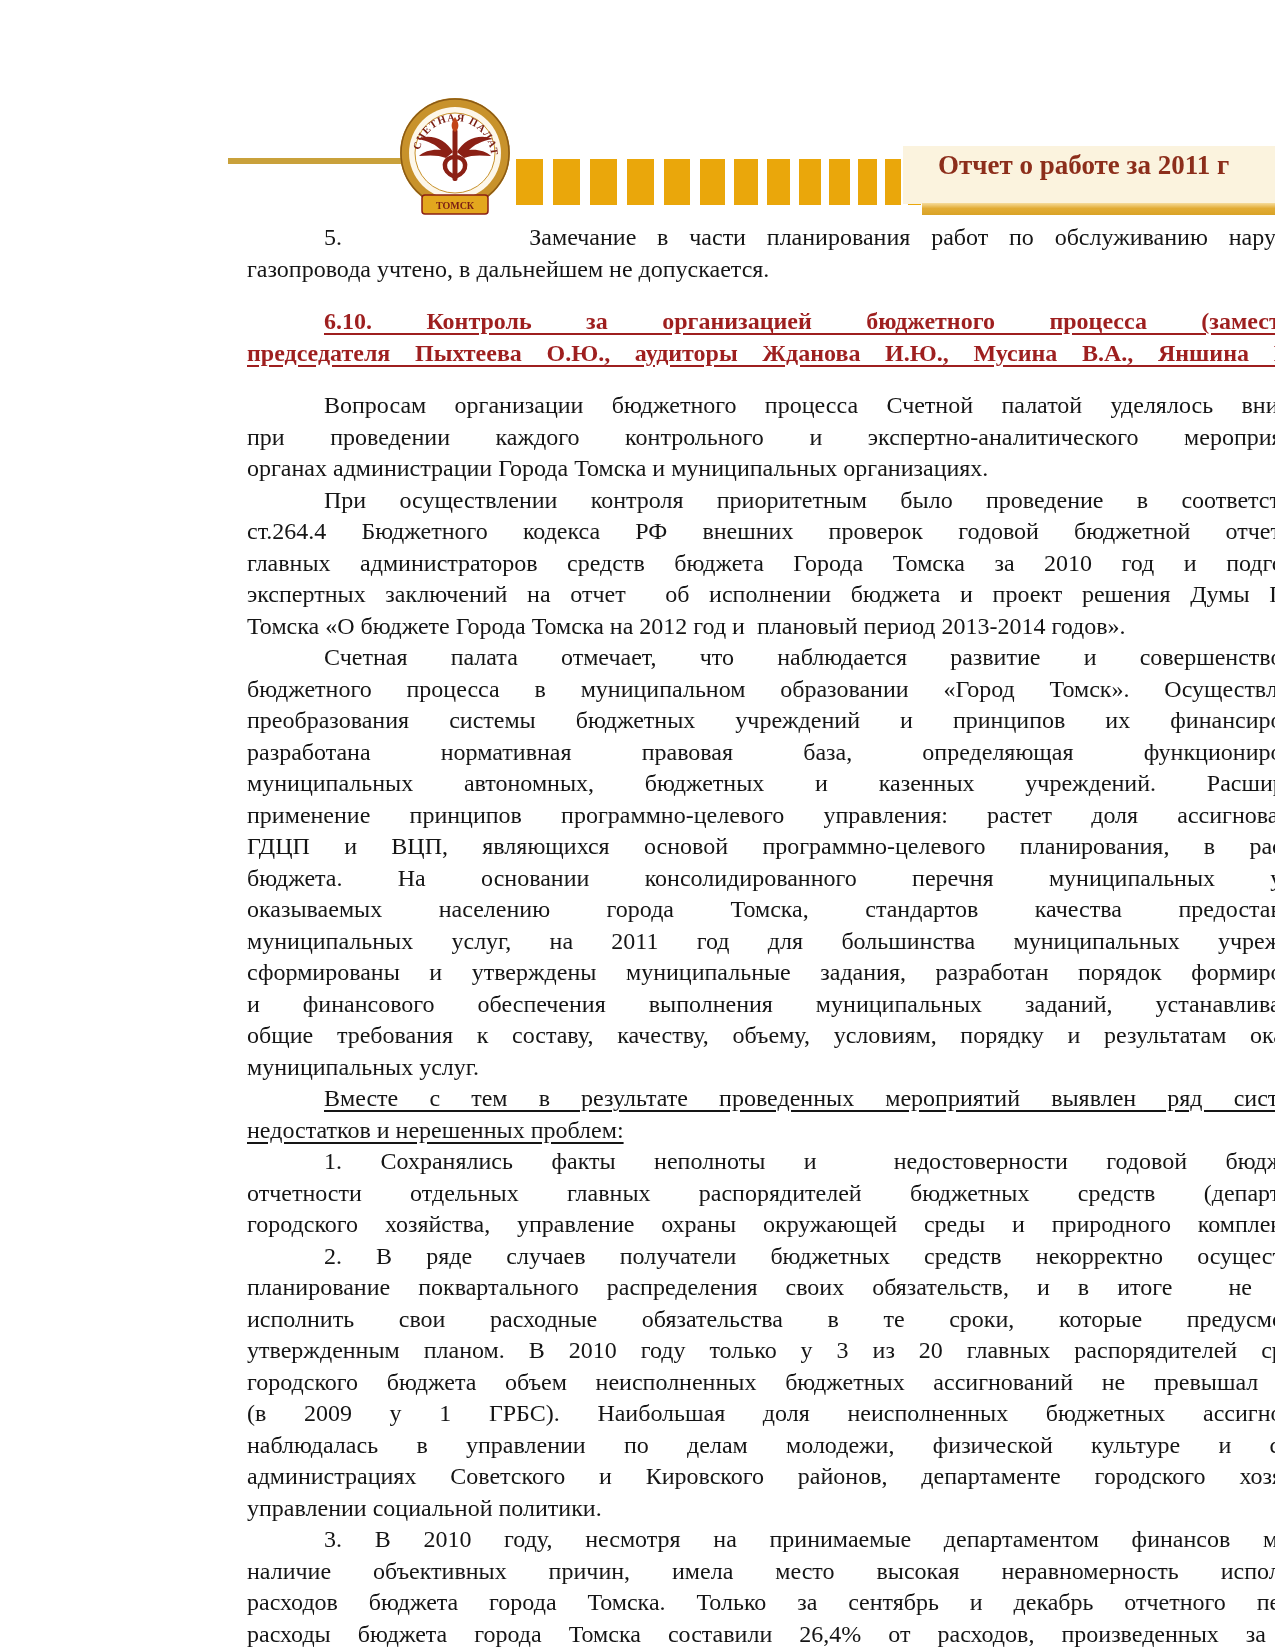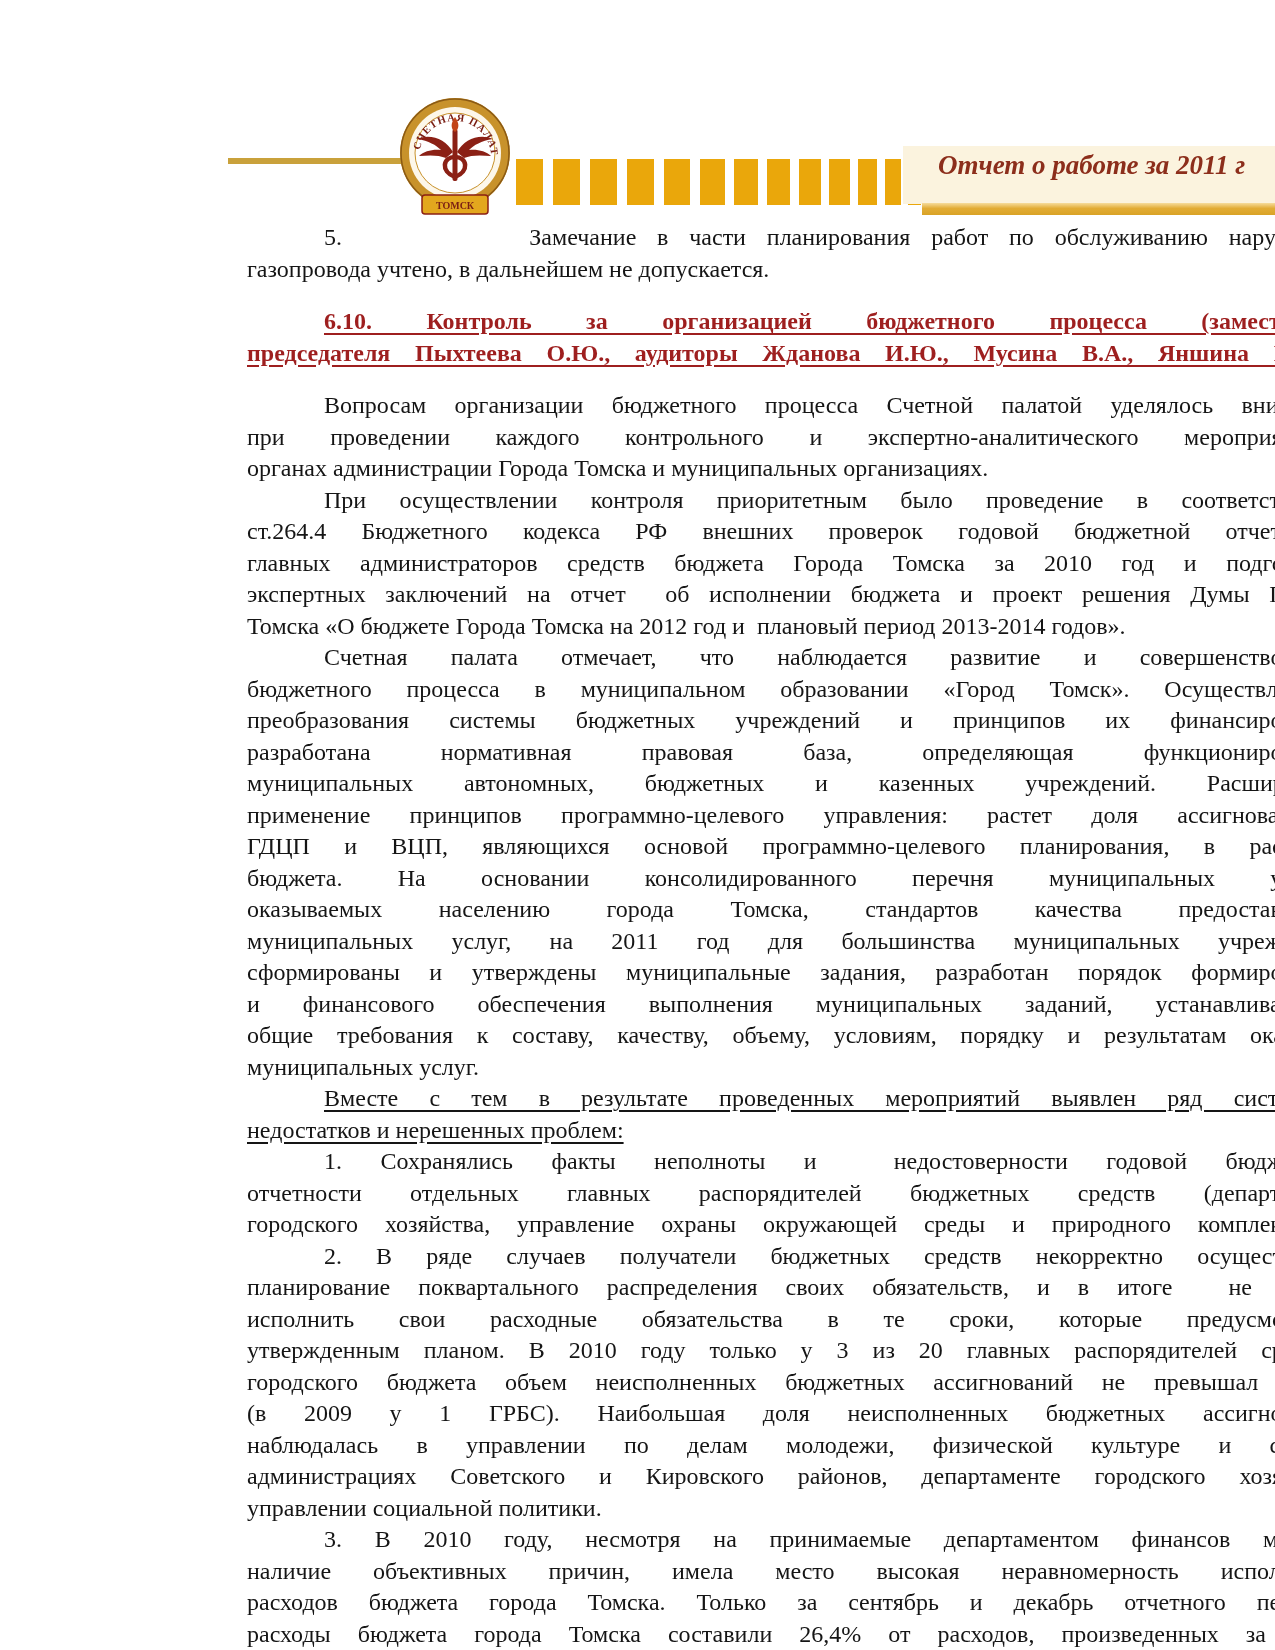--- a/index.html
+++ b/index.html
@@ -30,21 +30,20 @@
     background:var(--cream,#FBF3DE);
   }
   .gold-strip {
     position:absolute; left:922px; top:203px; width:353px; height:12px;
     background:linear-gradient(#F6DC9C 0%, #E2AC36 45%, #D9A326 100%);
   }
   .page-title {
     position:absolute; left:938px; top:150px;
     font-size:27px; font-weight:bold; white-space:nowrap;
     color:var(--red-title,#8C2E1B);
-    font-style:italic;
   }
   
   .content {
     position:absolute; left:247px; top:222px; width:1070px;
     font-size:24px; line-height:31.5px; color:#151515;
   }
   .para.gap { margin-top:21px; }
   .line { white-space:nowrap; }
   .line.wrapok { white-space:normal; }
   .line.j { text-align:justify; text-align-last:justify; text-justify:inter-word; white-space:normal; }

